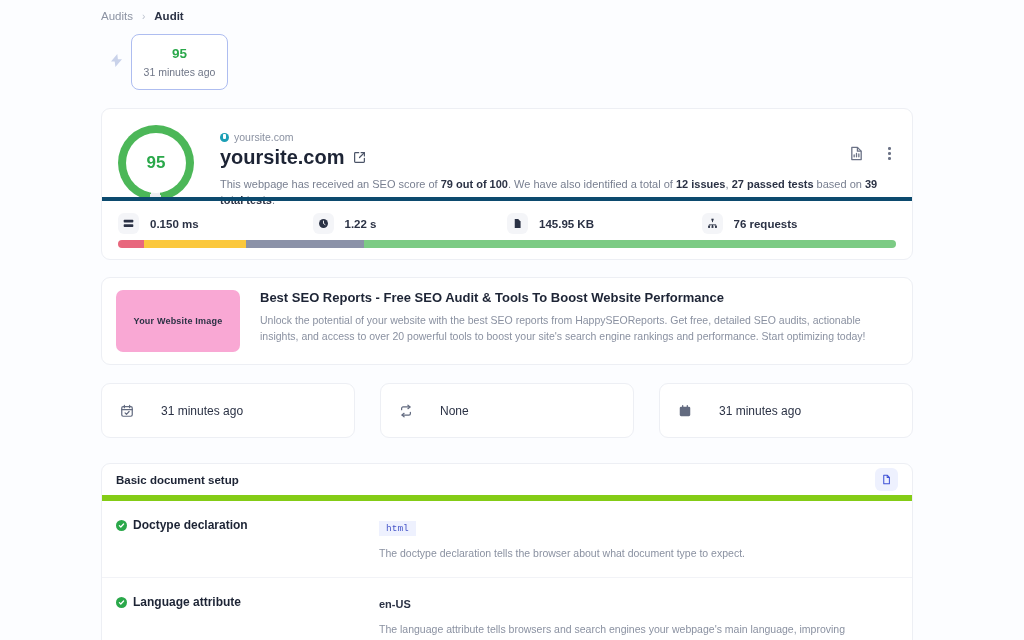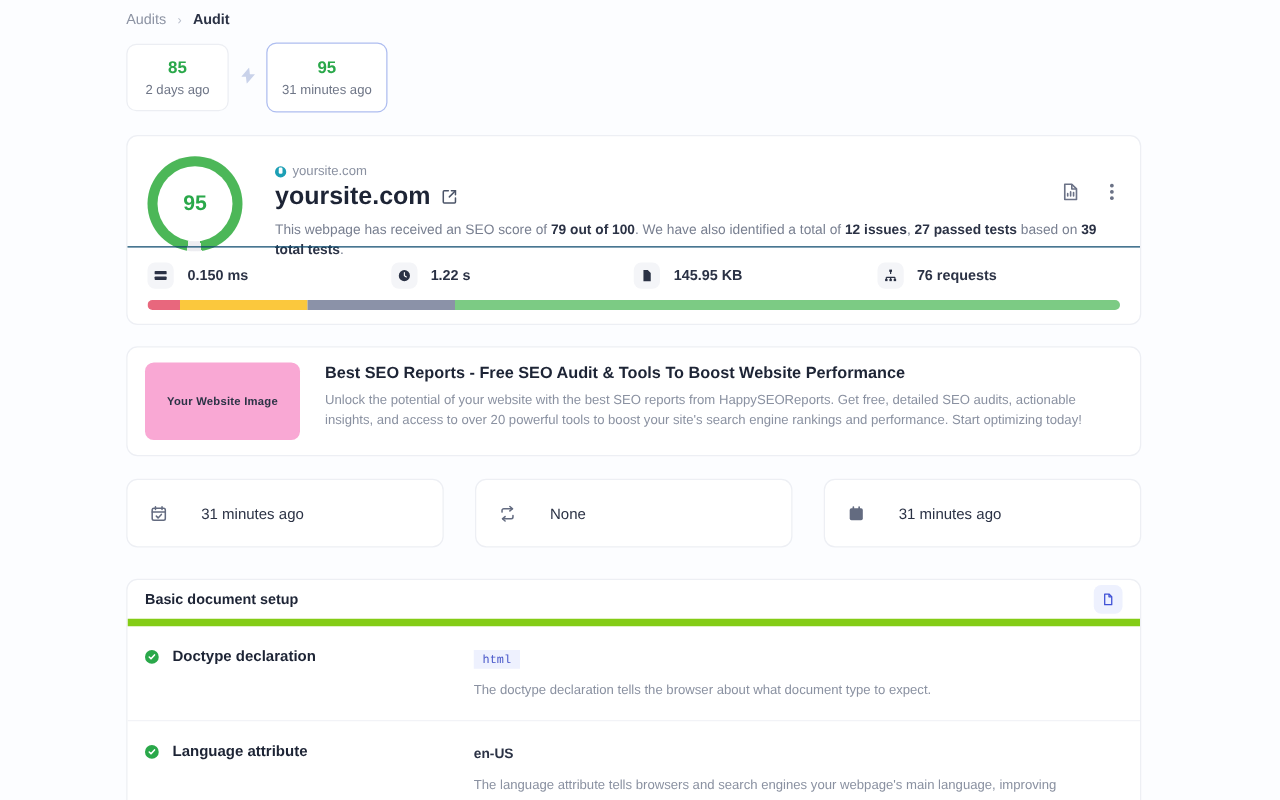--- a/index.html
+++ b/index.html
@@ -96,21 +96,21 @@
     position: absolute; right: 16px; top: 36px;
     display: flex; align-items: center; gap: 19px;
   }
   .act-icon { color: #6b7286; display: inline-flex; cursor: pointer; }
   .kebab { display: flex; flex-direction: column; gap: 2.5px; padding: 2px 5px; cursor: pointer; }
   .kebab i { width: 2.7px; height: 2.7px; border-radius: 50%; background: #6b7286; display: block; }
 
   
   .metrics {
     position: absolute; left: 0; right: 0; top: 88px;
-    border-top: 1px solid #0c4a6e;
+    border-top: 4px solid #0c4a6e;
     display: flex; padding: 12px 16px 0 16px;
   }
   .metric { flex: 1; display: flex; align-items: center; gap: 11px; }
   .m-ic {
     width: 21px; height: 21px; border-radius: 6px;
     background: #f4f5f8; color: #2b3245;
     display: flex; align-items: center; justify-content: center;
   }
   .m-val { font-size: 11.5px; color: #2b3245; font-weight: bold; }
 
@@ -148,21 +148,21 @@
     height: 37px; display: flex; align-items: center; justify-content: space-between;
     padding: 0 14px; border-bottom: 6px solid #84cc16;
   }
   .tests-title { font-size: 11.5px; font-weight: bold; color: #1d2435; }
   .head-btn {
     width: 23px; height: 23px; border-radius: 6px; background: #eef1fe;
     display: flex; align-items: center; justify-content: center; color: #3f51d6; cursor: pointer;
   }
   .test-row { display: flex; padding: 16px 14px 16px 14px; border-bottom: 1px solid #f2f3f7; }
   .test-row:last-child { border-bottom: none; }
-  .test-name { width: 263px; flex: 0 0 263px; display: flex; align-items: flex-start; gap: 11px; padding-top: 1px; }
+  .test-name { width: 263px; flex: 0 0 263px; display: flex; align-items: flex-start; gap: 6px; padding-top: 1px; }
   .check {
     width: 11px; height: 11px; border-radius: 50%; background: #2aa84a;
     display: flex; align-items: center; justify-content: center; flex: 0 0 11px; margin-top: 2px;
   }
   .check svg { display: block; }
   .tn-label { font-size: 12px; font-weight: bold; color: #1d2435; }
   .test-body { flex: 1; }
   .code-pill {
     display: inline-block; background: #eef1fe; color: #4756c9;
     font-family: "Liberation Mono", monospace; font-size: 9.5px;
@@ -176,24 +176,20 @@
 
 <div class="page">
 
   <div class="breadcrumb">
     <span class="bc-link">Audits</span>
     <span class="bc-sep">›</span>
     <span class="bc-current">Audit</span>
   </div>
 
   <div class="score-tabs">
-    <div class="score-tab">
-      <div class="st-score">85</div>
-      <div class="st-time">2 days ago</div>
-    </div>
     <div class="tab-bolt">
       <svg width="11" height="13" viewBox="0 0 11 13">
           <path d="M6.3 0 0 7.4h3.7L4.4 13 11 5.3H6.9z" fill="#c9d2ea"></path>
         </svg>
     </div>
     <div class="score-tab active">
       <div class="st-score">95</div>
       <div class="st-time">31 minutes ago</div>
     </div>
   </div>

